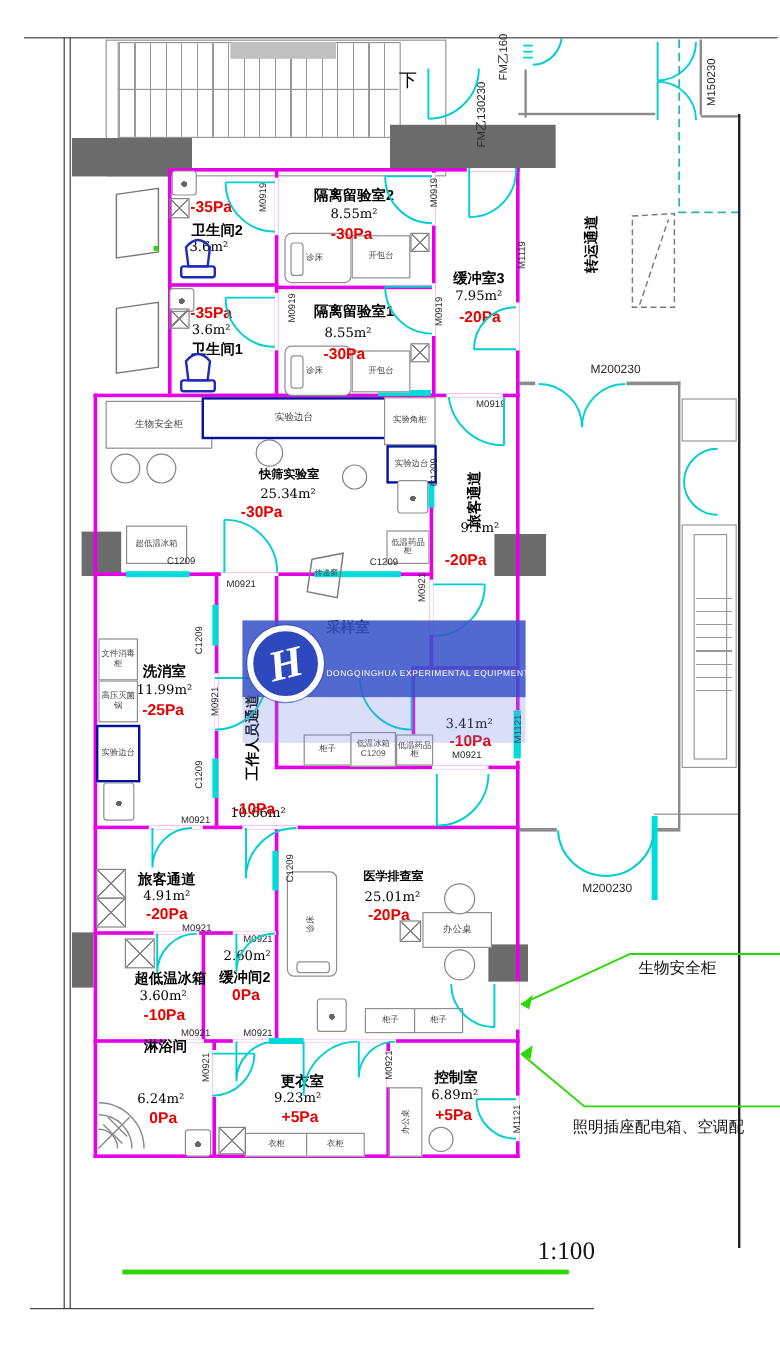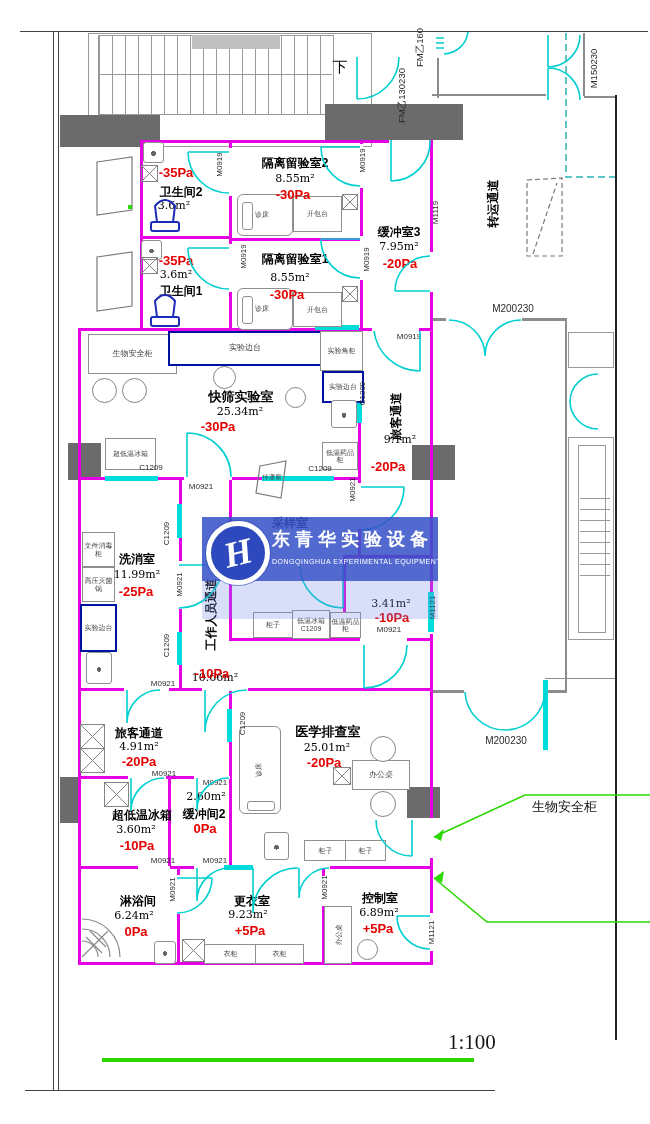--- a/index.html
+++ b/index.html
@@ -18,21 +18,21 @@
   .bed{border:1.2px solid #8f8f8f;border-radius:6px;background:#fff}
   .pillow{position:absolute;border:1px solid #8f8f8f;border-radius:3px}
   .sink{border:1px solid #8f8f8f;border-radius:3px;
         background:radial-gradient(circle 2.5px at 50% 55%, #666 95%, transparent 96%) #fff}
   .circ{border:1.2px solid #848484;border-radius:50%;background:#fff}
   .xb{border:1px solid #848484;background:
       linear-gradient(to top right, transparent calc(50% - .7px), #848484 calc(50% - .7px) calc(50% + .7px), transparent calc(50% + .7px)),
       linear-gradient(to bottom right, transparent calc(50% - .7px), #848484 calc(50% - .7px) calc(50% + .7px), transparent calc(50% + .7px))}
   .lbl{color:#000;text-align:center;white-space:nowrap}
   .nm{font-size:12px;font-weight:bold}
-  .big{font-size:13px}
+  .big{font-size:10px}
   .ar{font-size:11px;font-family:"DejaVu Serif",serif}
   .pa{font-size:13px;font-weight:bold;color:#e60000}
   .cd{font-size:8px;color:#2a2a2a;text-align:center;white-space:nowrap}
   .cd2{font-size:10px;color:#2a2a2a;text-align:center;white-space:nowrap}
   .vt{transform:rotate(-90deg)}
   .ann{font-size:13px;color:#111;font-family:"Liberation Serif",serif;white-space:nowrap;overflow:hidden}
   .treads{background:repeating-linear-gradient(90deg,#999 0 1px,transparent 1px 13px);border:1px solid #999}
   .dashes{background:repeating-linear-gradient(180deg,#999 0 1px,transparent 1px 11px)}
   .outl{border:1px solid #999;background:#fff}
   #banner{background:rgba(56,83,201,.87)}
@@ -279,32 +279,33 @@
   <div class="abs lbl pa" style="left:114px;top:754px;width:50px">-20Pa</div>
   <div class="abs lbl nm" style="left:112px;top:807px;width:54px">超低温冰箱</div>
   <div class="abs lbl ar" style="left:113px;top:823px;width:46px">3.60m²</div>
   <div class="abs lbl pa" style="left:112px;top:838px;width:50px">-10Pa</div>
   <div class="abs lbl ar" style="left:184px;top:790px;width:44px">2.60m²</div>
   <div class="abs lbl nm" style="left:176px;top:806px;width:56px">缓冲间2</div>
   <div class="abs lbl pa" style="left:184px;top:821px;width:42px">0Pa</div>
   <div class="abs lbl nm big" style="left:292px;top:723px;width:72px">医学排查室</div>
   <div class="abs lbl ar" style="left:301px;top:741px;width:52px">25.01m²</div>
   <div class="abs lbl pa" style="left:298px;top:755px;width:52px">-20Pa</div>
-  <div class="abs lbl nm" style="left:114px;top:893px;width:48px">淋浴间</div>
+  <div class="abs lbl nm" style="left:114px;top:864px;width:48px">淋浴间</div>
   <div class="abs lbl ar" style="left:111px;top:909px;width:46px">6.24m²</div>
   <div class="abs lbl pa" style="left:117px;top:924px;width:38px">0Pa</div>
   <div class="abs lbl nm" style="left:228px;top:893px;width:48px">更衣室</div>
   <div class="abs lbl ar" style="left:225px;top:908px;width:46px">9.23m²</div>
   <div class="abs lbl pa" style="left:228px;top:923px;width:44px">+5Pa</div>
   <div class="abs lbl nm" style="left:356px;top:890px;width:48px">控制室</div>
   <div class="abs lbl ar" style="left:356px;top:906px;width:46px">6.89m²</div>
   <div class="abs lbl pa" style="left:356px;top:921px;width:44px">+5Pa</div>
   <div class="abs lbl nm vt" style="left:465px;top:195px;width:56px">转运通道</div>
 
   <div class="abs ann" style="left:532px;top:798px;width:116px">生物安全柜</div>
+  <div class="abs ann" style="left:477px;top:930px;width:171px">照明插座配电箱、空调配</div>
 
   <svg class="abs ov" width="650" height="1124" viewBox="0 0 650 1124" style="left:0;top:0">
     <g stroke="#00cfcf" stroke-width="1.6" fill="none">
       <path d="M229,152 L188,152 M188,152 A41,41 0 0 0 229,193"></path>
       <path d="M229,248 L188,248 M188,248 A41,41 0 0 0 229,289"></path>
       <path d="M360,147 L321,147 M321,147 A39,39 0 0 0 360,186"></path>
       <path d="M360,239 L321,239 M321,239 A39,39 0 0 0 360,278"></path>
       <path d="M391,140 L391,181 M391,181 A39,39 0 0 0 430,140"></path>
       <path d="M430,291 L395,291 M395,291 A35,35 0 0 1 430,256"></path>
       <path d="M420,331 L420,371 M420,371 A46,46 0 0 1 374,331"></path>
@@ -362,20 +363,19 @@
       <rect x="128" y="205" width="4" height="4"></rect>
     </g>
   </svg>
 
   <div class="abs" style="left:258px;top:473px;width:28px;font-size:6.5px;color:#444;text-align:center">传递窗</div>
 
   <div class="abs" id="banner" style="left:202px;top:517px;width:236px;height:64px;z-index:50"></div>
   <div class="abs" id="wmLogo" style="left:206px;top:521px;width:54px;height:54px;z-index:51">
     <span>H</span>
   </div>
-  <div class="abs" id="brand" style="left:272px;top:527px;width:166px;z-index:51">东青华实验设备</div>
   <div class="abs" id="brandEn" style="left:272px;top:558px;width:166px;z-index:51">DONGQINGHUA EXPERIMENTAL EQUIPMENT</div>
   <div class="abs" id="phoneStrip" style="left:202px;top:581px;width:236px;height:38px;z-index:50"></div>
 
   <div class="abs" id="scale" style="left:448px;top:1030px">1:100</div>
   <div class="abs" id="underline" style="left:102px;top:1058px;width:372px;height:4px"></div>
 
 </div>
 
 </body></html>

